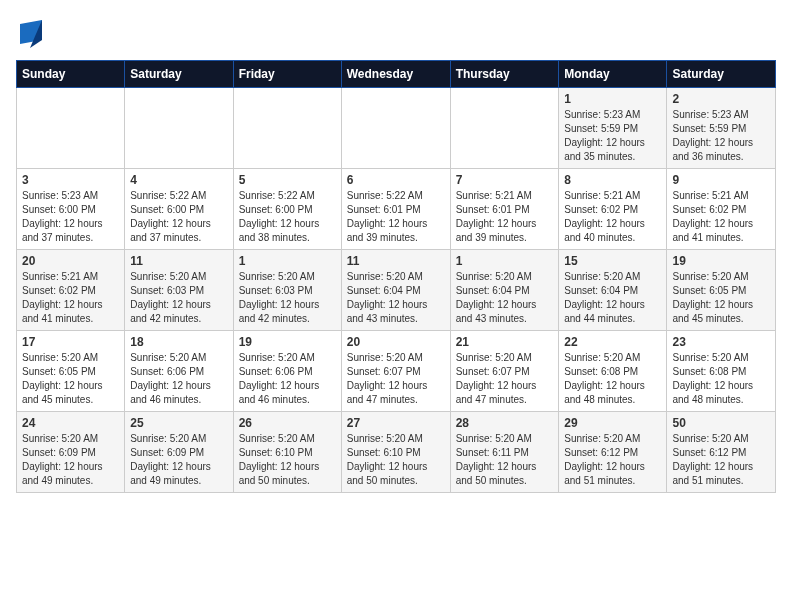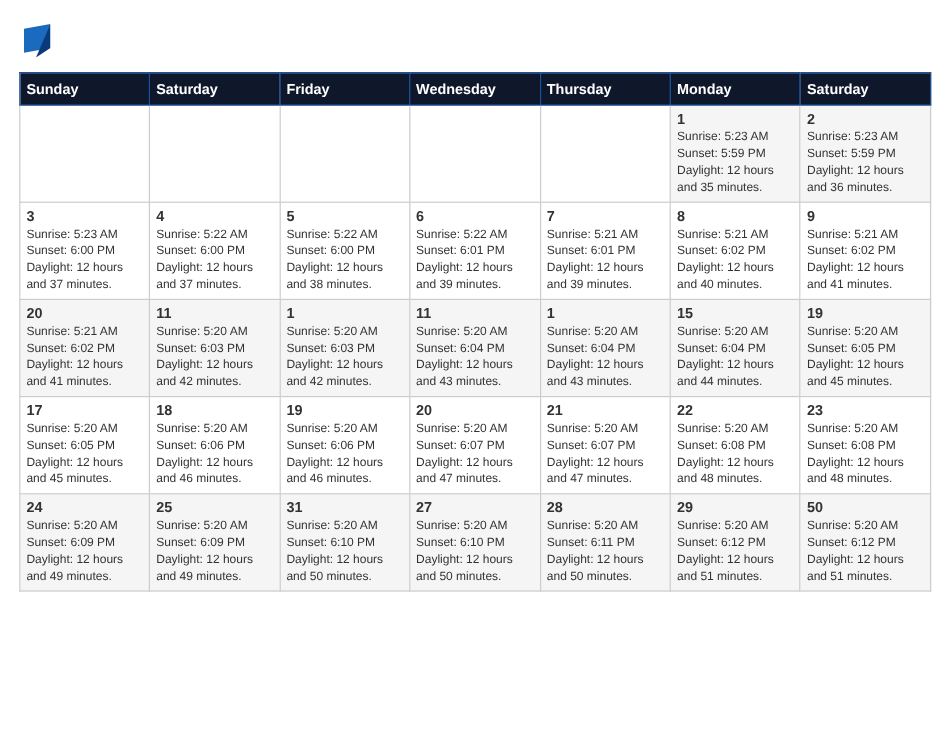--- a/index.html
+++ b/index.html
@@ -270,21 +270,21 @@
 Sunset: 6:09 PM
 Daylight: 12 hours and 49 minutes.</div>
         </td>
         <td>
           <span class="day-num">25</span>
           <div class="day-info" style="white-space: pre-line;">Sunrise: 5:20 AM
 Sunset: 6:09 PM
 Daylight: 12 hours and 49 minutes.</div>
         </td>
         <td>
-          <span class="day-num">31</span>
+          <span class="day-num">26</span>
           <div class="day-info" style="white-space: pre-line;">Sunrise: 5:20 AM
 Sunset: 6:10 PM
 Daylight: 12 hours and 50 minutes.</div>
         </td>
         <td>
           <span class="day-num">27</span>
           <div class="day-info" style="white-space: pre-line;">Sunrise: 5:20 AM
 Sunset: 6:10 PM
 Daylight: 12 hours and 50 minutes.</div>
         </td>

